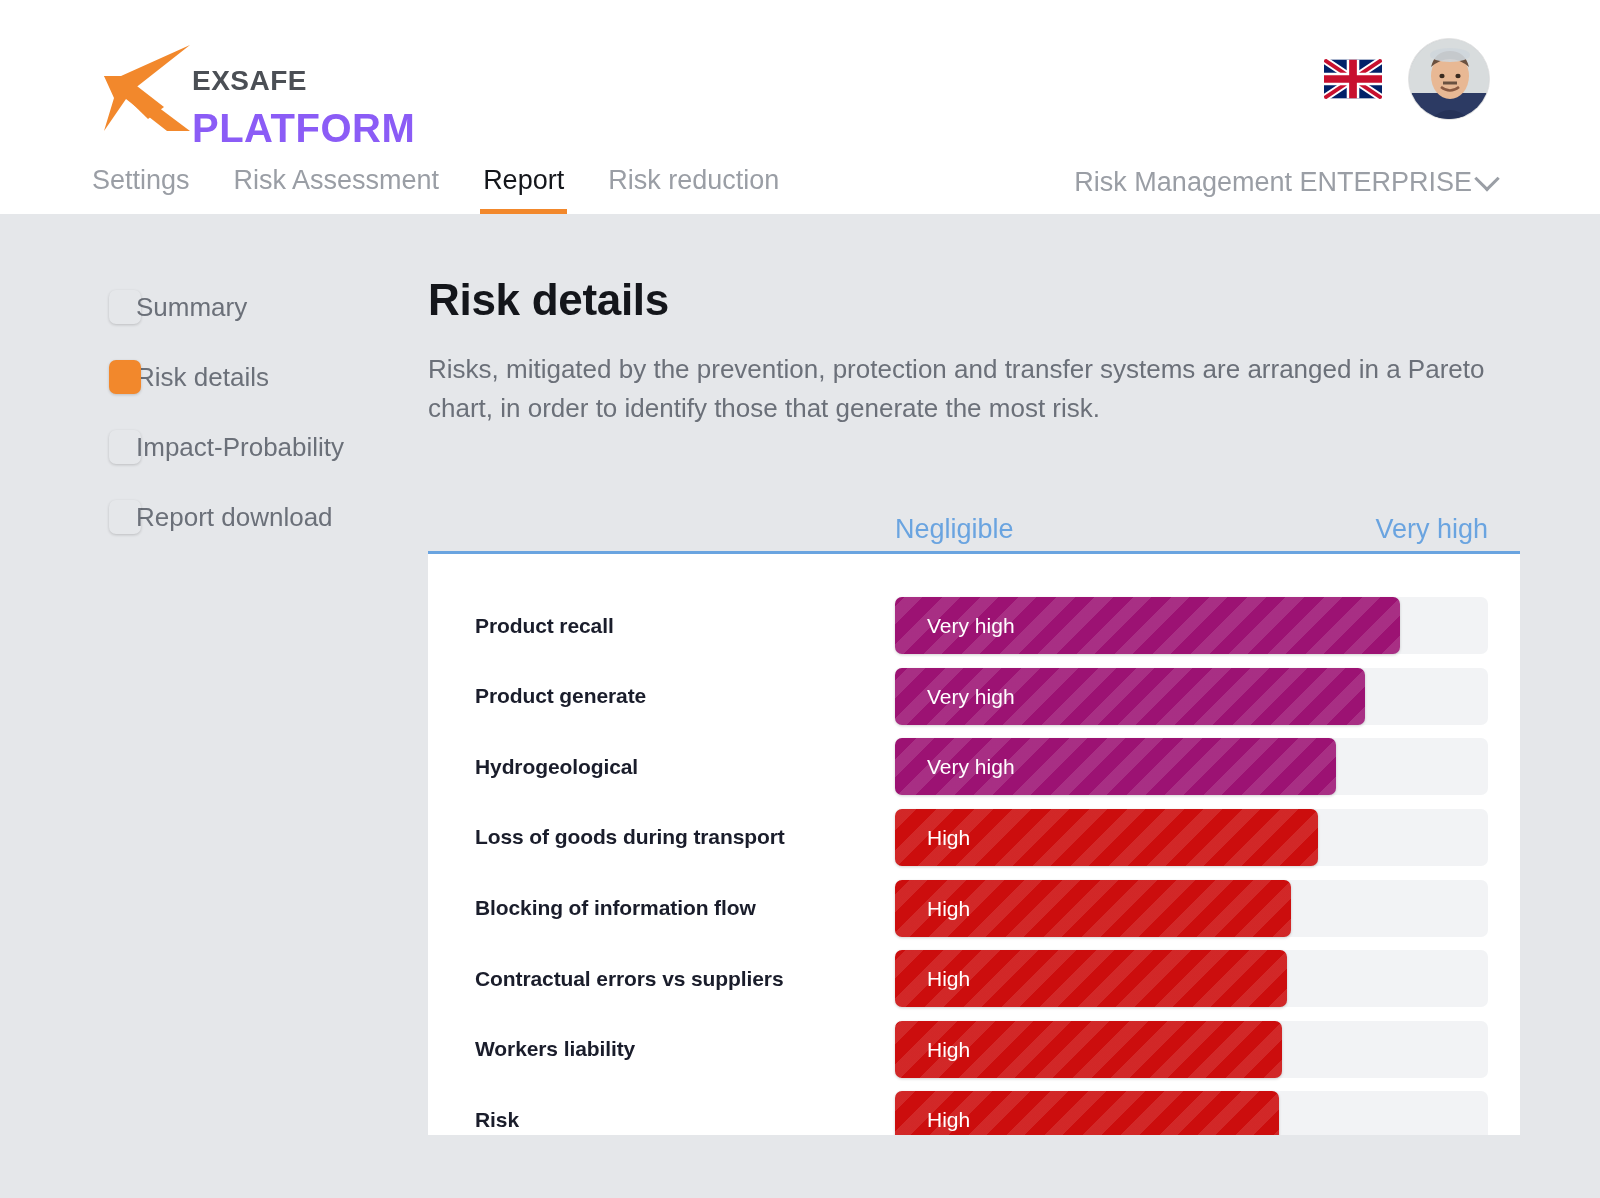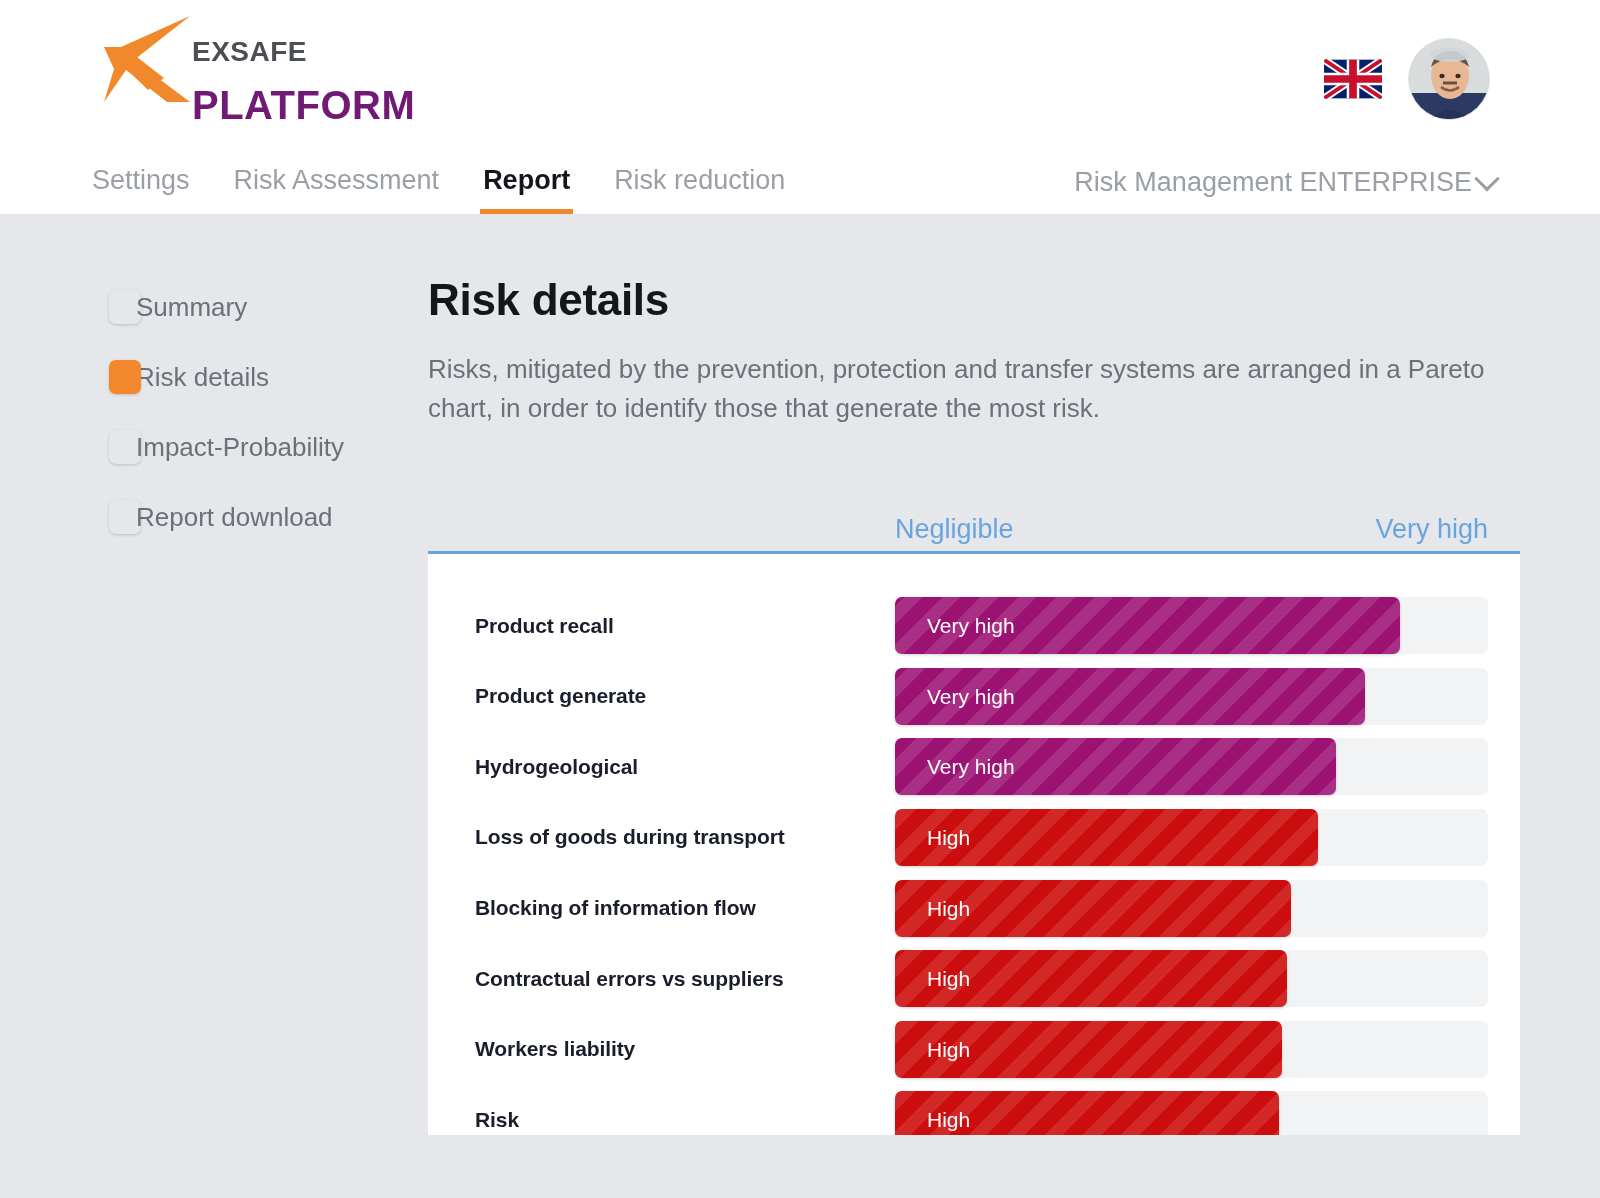--- a/index.html
+++ b/index.html
@@ -18,21 +18,21 @@
   .header {
     position: relative;
     width: 1600px;
     height: 214px;
     background: #ffffff;
   }
 
   .logo-wrap {
     position: absolute;
     left: 104px;
-    top: 16px;
+    top: 45px;
     display: flex;
     align-items: flex-start;
   }
   .logo-x {
     position: relative;
     width: 86px;
     height: 86px;
     flex: none;
     margin-right: -2px;
   }
@@ -48,23 +48,23 @@
     font-size: 28px;
     font-weight: 700;
     letter-spacing: 0.5px;
     color: #4b4f55;
     line-height: 1;
   }
   .logo-platform {
     font-size: 40px;
     font-weight: 700;
     letter-spacing: 0.5px;
-    color: #701a75;
+    color: #8b5cf6;
     line-height: 1.05;
-    margin-top: 18px;
+    margin-top: 12px;
     text-align: center;
   }
 
   .header-right {
     position: absolute;
     right: 110px;
     top: 38px;
     display: flex;
     align-items: center;
     gap: 26px;
@@ -103,21 +103,21 @@
     font-size: 27px;
     color: #9a9ea5;
     padding: 0 22px 18px 22px;
     cursor: pointer;
     white-space: nowrap;
     line-height: 1.2;
   }
   .nav-item:first-child { padding-left: 0; }
   .nav-item.active {
     color: #14161b;
-    font-weight: 700;
+    font-weight: 400;
   }
   .nav-item.active::after {
     content: "";
     position: absolute;
     left: 19px;
     right: 19px;
     bottom: 0;
     height: 5px;
     background: #f2882c;
   }

